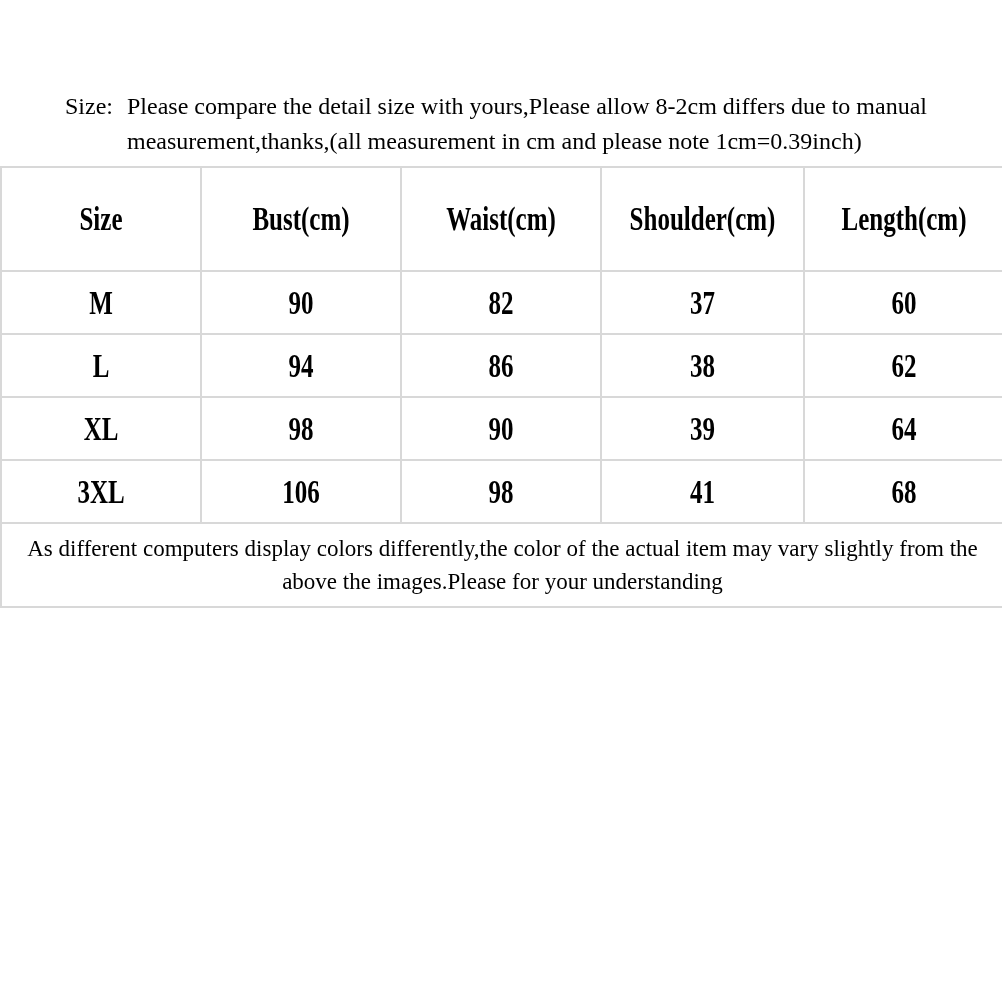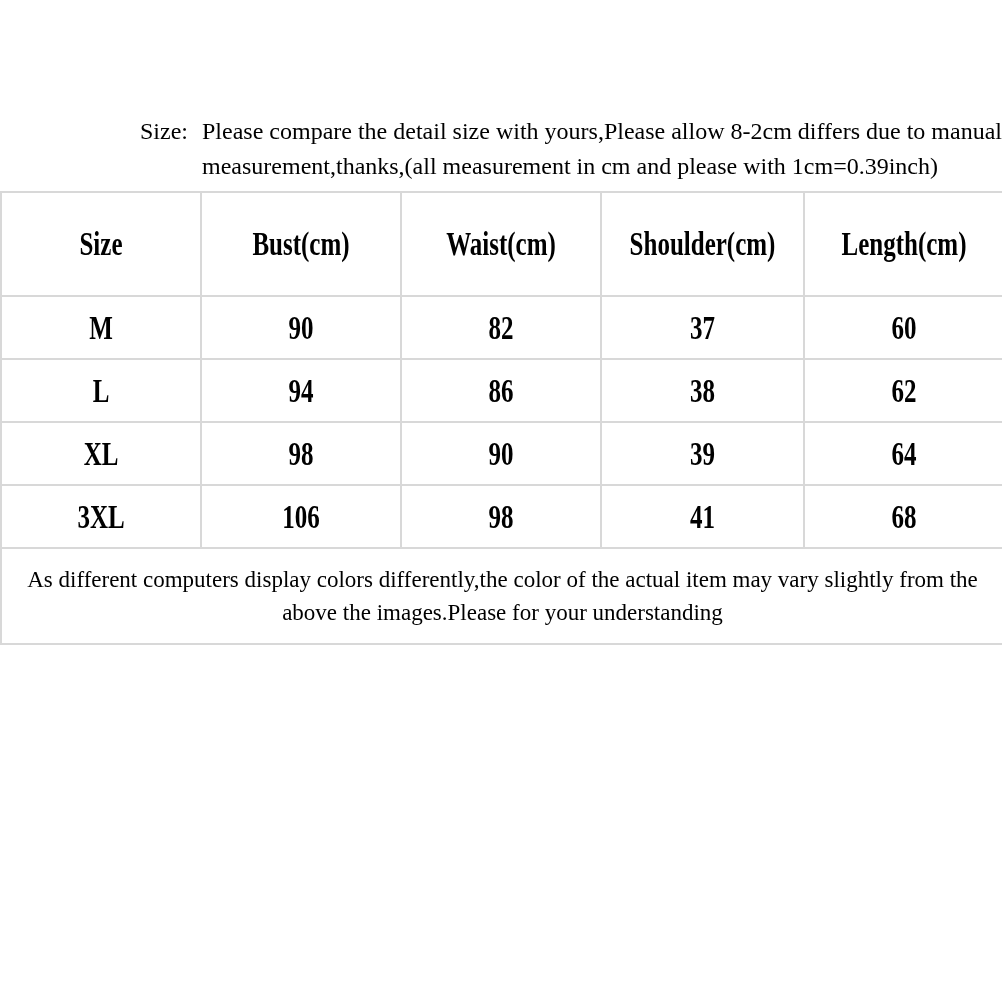--- a/index.html
+++ b/index.html
@@ -18,24 +18,23 @@
     width: 1002px;
     height: 1002px;
     background: var(--bg);
     overflow: hidden;
     font-family: "Liberation Serif", "DejaVu Serif", serif;
     color: var(--text);
   }
   
   .intro {
     display: flex;
-    margin: 114px 0 0 65px;
+    margin: 89px 0 0 65px;
     font-size: 24px;
     line-height: 35px;
-    justify-content: flex-end;
   }
   .intro-label {
     flex: none;
     padding-right: 14px;
   }
   .intro-lines div {
     white-space: nowrap;
   }
   
   table.size-table {
@@ -44,21 +43,21 @@
     table-layout: fixed;
     border-collapse: collapse;
     border-top: 2px solid var(--border);
     border-left: 2px solid var(--border);
   }
   table.size-table th,
   table.size-table td {
     border-bottom: 2px solid var(--border);
     text-align: center;
     vertical-align: middle;
-    padding: 14px;
+    padding: 8px;
     font-weight: bold;
     font-size: 25px;
     color: var(--text);
   }
   table.size-table thead th:not(:last-child),
   table.size-table tbody td:not(:last-child) {
     border-right: 2px solid var(--border);
   }
   table.size-table thead th { height: 104px; }
   table.size-table tbody td { height: 63px; }
@@ -84,21 +83,21 @@
 </style>
 </head>
 <body>
 
 <div class="page">
 
   <div class="intro">
     <span class="intro-label">Size:</span>
     <div class="intro-lines">
       <div>Please compare the detail size with yours,Please allow 8-2cm differs due to manual</div>
-      <div>measurement,thanks,(all measurement in cm and please with 1cm=0.39inch)</div>
+      <div>measurement,thanks,(all measurement in cm and please note 1cm=0.39inch)</div>
     </div>
   </div>
 
   <table class="size-table">
     <colgroup>
       <col style="width:200px">
       <col style="width:200px">
       <col style="width:200px">
       <col style="width:203px">
       <col style="width:199px">

